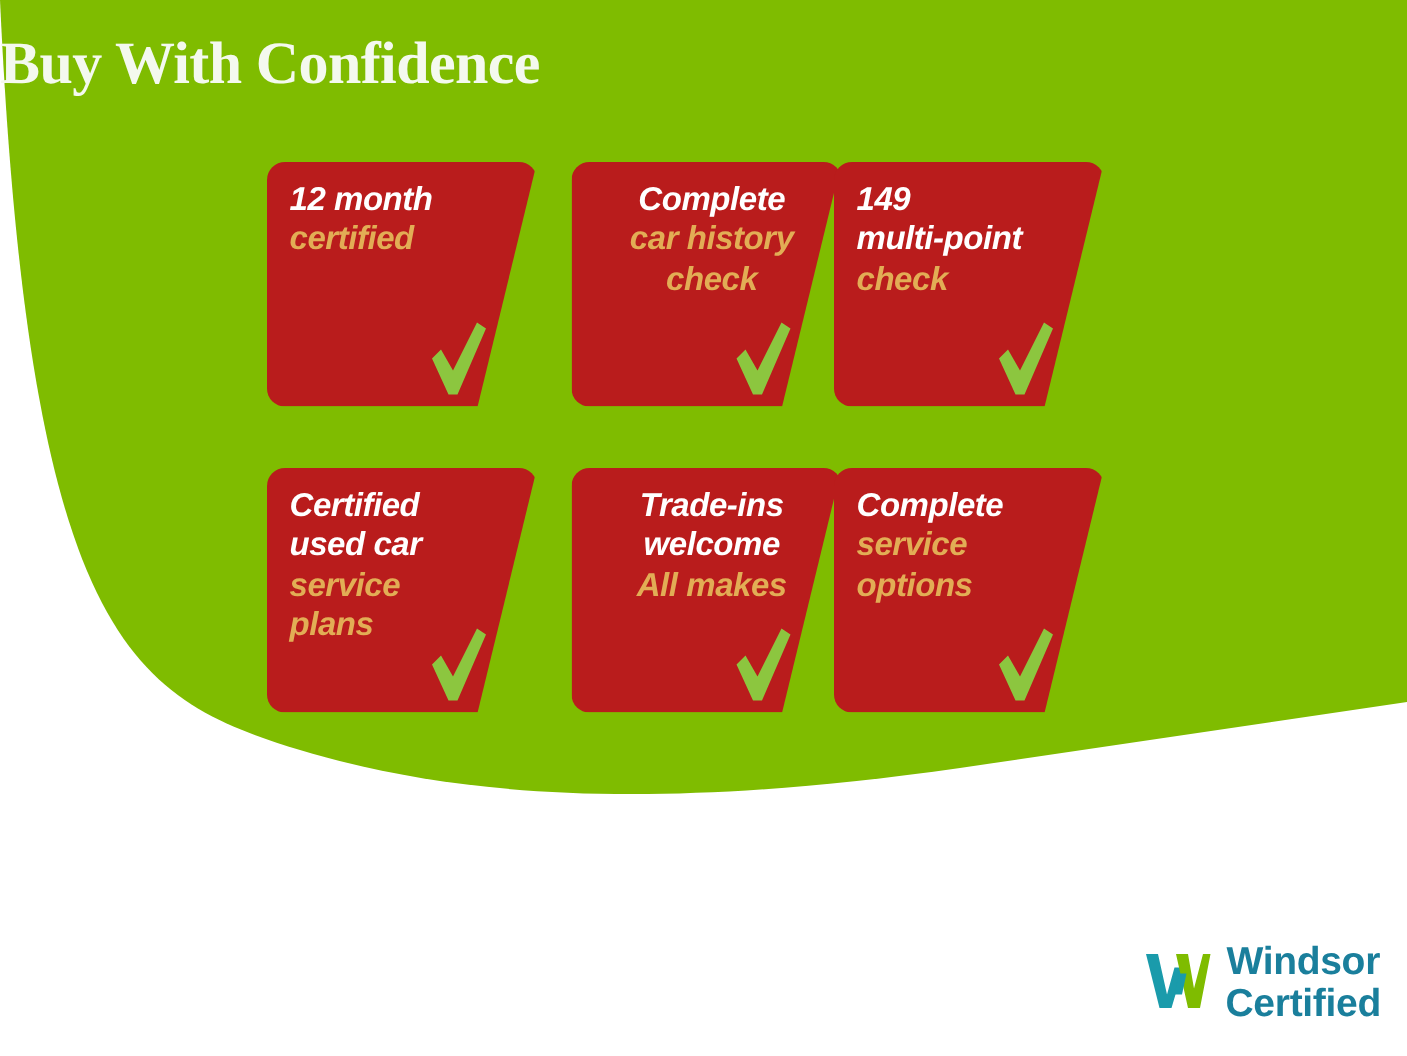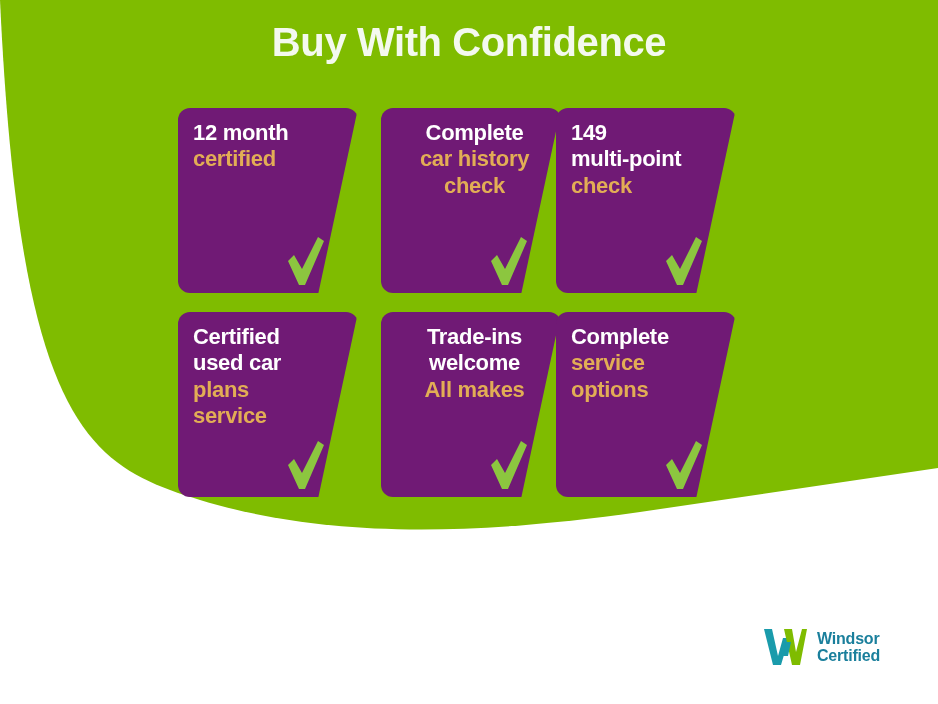--- a/index.html
+++ b/index.html
@@ -34,38 +34,40 @@
     background: #7fbc00;
     clip-path: path("M 0 0 L 938 0 L 938 468 L 640 512 C 430 542 300 530 200 500 C 90 466 20 430 0 0 Z");
   }
 
   
   #title {
     position: absolute;
     left: 0;
     top: 18px;
     width: 938px;
-    text-align: center;
+    text-align: left;
     color: #f4f9ee;
     font-size: 40px;
     font-weight: bold;
     letter-spacing: -0.4px;
     line-height: 1.2;
+    font-family: Liberation Serif, serif;
   }
 
   
   .card {
     position: absolute;
     width: 180px;
-    height: 185px;
-    background: #701a75;
+    height: 163px;
+    background: #b91c1c;
     border-radius: 12px;
     
     clip-path: polygon(0% 0%, 100% 0%, 78% 100%, 0% 100%);
     overflow: hidden;
+    font-style: italic;
   }
   .card-inner {
     position: absolute;
     left: 15px;
     top: 12px;
     right: 8px;
   }
   .line {
     font-size: 22px;
     font-weight: bold;
@@ -103,23 +105,24 @@
   }
   #logo-mark { width: 46px; height: 42px; flex: none; }
   #logo-mark svg { display: block; width: 100%; height: 100%; }
   #logo-text {
     display: flex;
     flex-direction: column;
     line-height: 1.08;
   }
   #logo-text .lt {
     color: #1a7f9c;
-    font-size: 16px;
+    font-size: 26px;
     font-weight: bold;
     letter-spacing: -0.2px;
+    text-align: center;
   }
 </style>
 </head>
 <body>
 
 <div id="stage">
 
   <div id="green-panel"></div>
 
   <div id="title">Buy With Confidence</div>
@@ -159,22 +162,22 @@
       <svg viewBox="0 0 40 52" xmlns="http://www.w3.org/2000/svg">
         <path d="M3 26 L9 20 L17 34 L33 2 L39 6 L20 50 L14 50 Z" fill="#8cc63f"></path>
       </svg>
     </span>
   </div>
 
   <div class="card r2 c1">
     <div class="card-inner">
       <div class="line white">Certified</div>
       <div class="line white">used car</div>
+      <div class="line gold">service</div>
       <div class="line gold">plans</div>
-      <div class="line gold">service</div>
     </div>
     <span class="check">
       <svg viewBox="0 0 40 52" xmlns="http://www.w3.org/2000/svg">
         <path d="M3 26 L9 20 L17 34 L33 2 L39 6 L20 50 L14 50 Z" fill="#8cc63f"></path>
       </svg>
     </span>
   </div>
 
   <div class="card r2 c2">
     <div class="card-inner">

